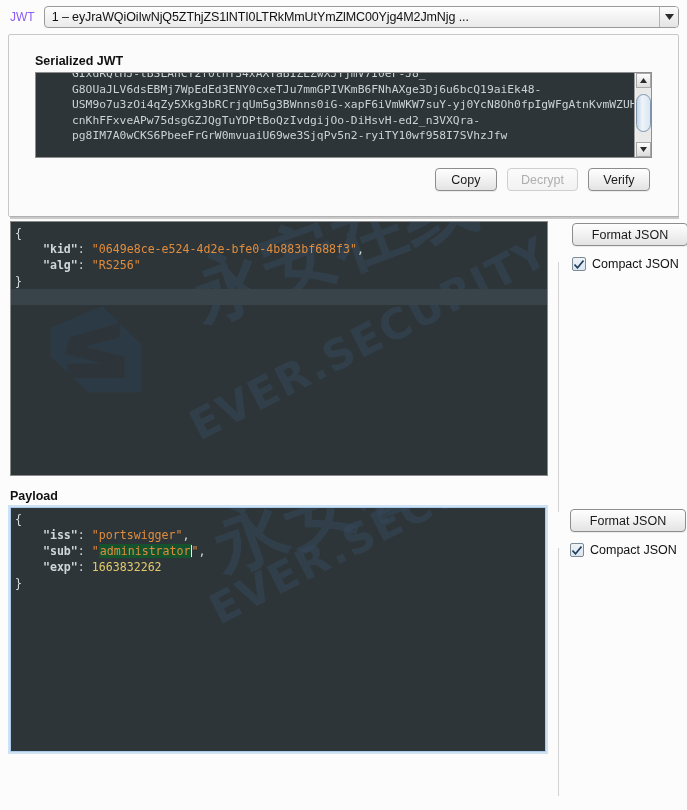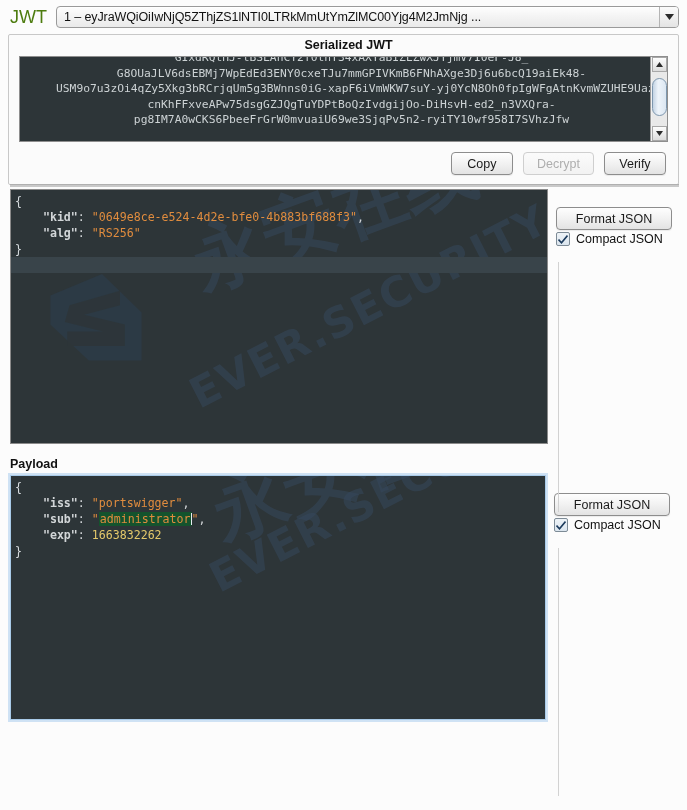--- a/index.html
+++ b/index.html
@@ -18,22 +18,22 @@
 
   
   .jwt-row {
     display: flex;
     align-items: center;
     padding: 6px 8px 6px 10px;
     gap: 9px;
     height: 34px;
   }
   .jwt-label {
-    font-size: 18px;
-    color: #4d7c0f;
+    font-size: 12px;
+    color: #8b5cf6;
     font-family: "Liberation Sans", sans-serif;
   }
   .combo {
     position: relative;
     flex: 1;
     height: 22px;
     border: 1px solid #9a9a9a;
     border-radius: 4px;
     background: linear-gradient(to bottom, #fefefe 0%, #f3f3f3 50%, #eaeaea 100%);
     display: flex;
@@ -60,22 +60,21 @@
     justify-content: center;
   }
   .combo-arrow svg { display:block; }
 
   
   .panel {
     margin: 0 8px;
     border: 1px solid #c8c8c8;
     background: #fbfbfb;
     border-radius: 2px;
-    padding: 0;
-    text-align: center;
+    padding: 16px;
   }
   .section-title {
     font-size: 12.5px;
     font-weight: bold;
     color: #111;
     padding: 3px 0 4px 10px;
   }
 
   
   .serial-wrap {
@@ -257,27 +256,26 @@
   .wm-txt {
     position: absolute;
     color: #36485c;
     opacity: 0.55;
     font-family: "DejaVu Sans", sans-serif;
     white-space: nowrap;
   }
 
   .side-col {
     width: 137px;
-    padding-left: 8px;
+    padding-left: 24px;
     display: flex;
     flex-direction: column;
-    gap: 2px;
+    gap: 11px;
     align-items: flex-start;
     padding-top: 2px;
-    margin-top: 16px;
   }
   .side-col .btn { width: 116px; min-width: 0; }
   .chk-row {
     display: flex;
     align-items: center;
     gap: 6px;
     font-size: 12.5px;
     color: #111;
   }
   .chk {

